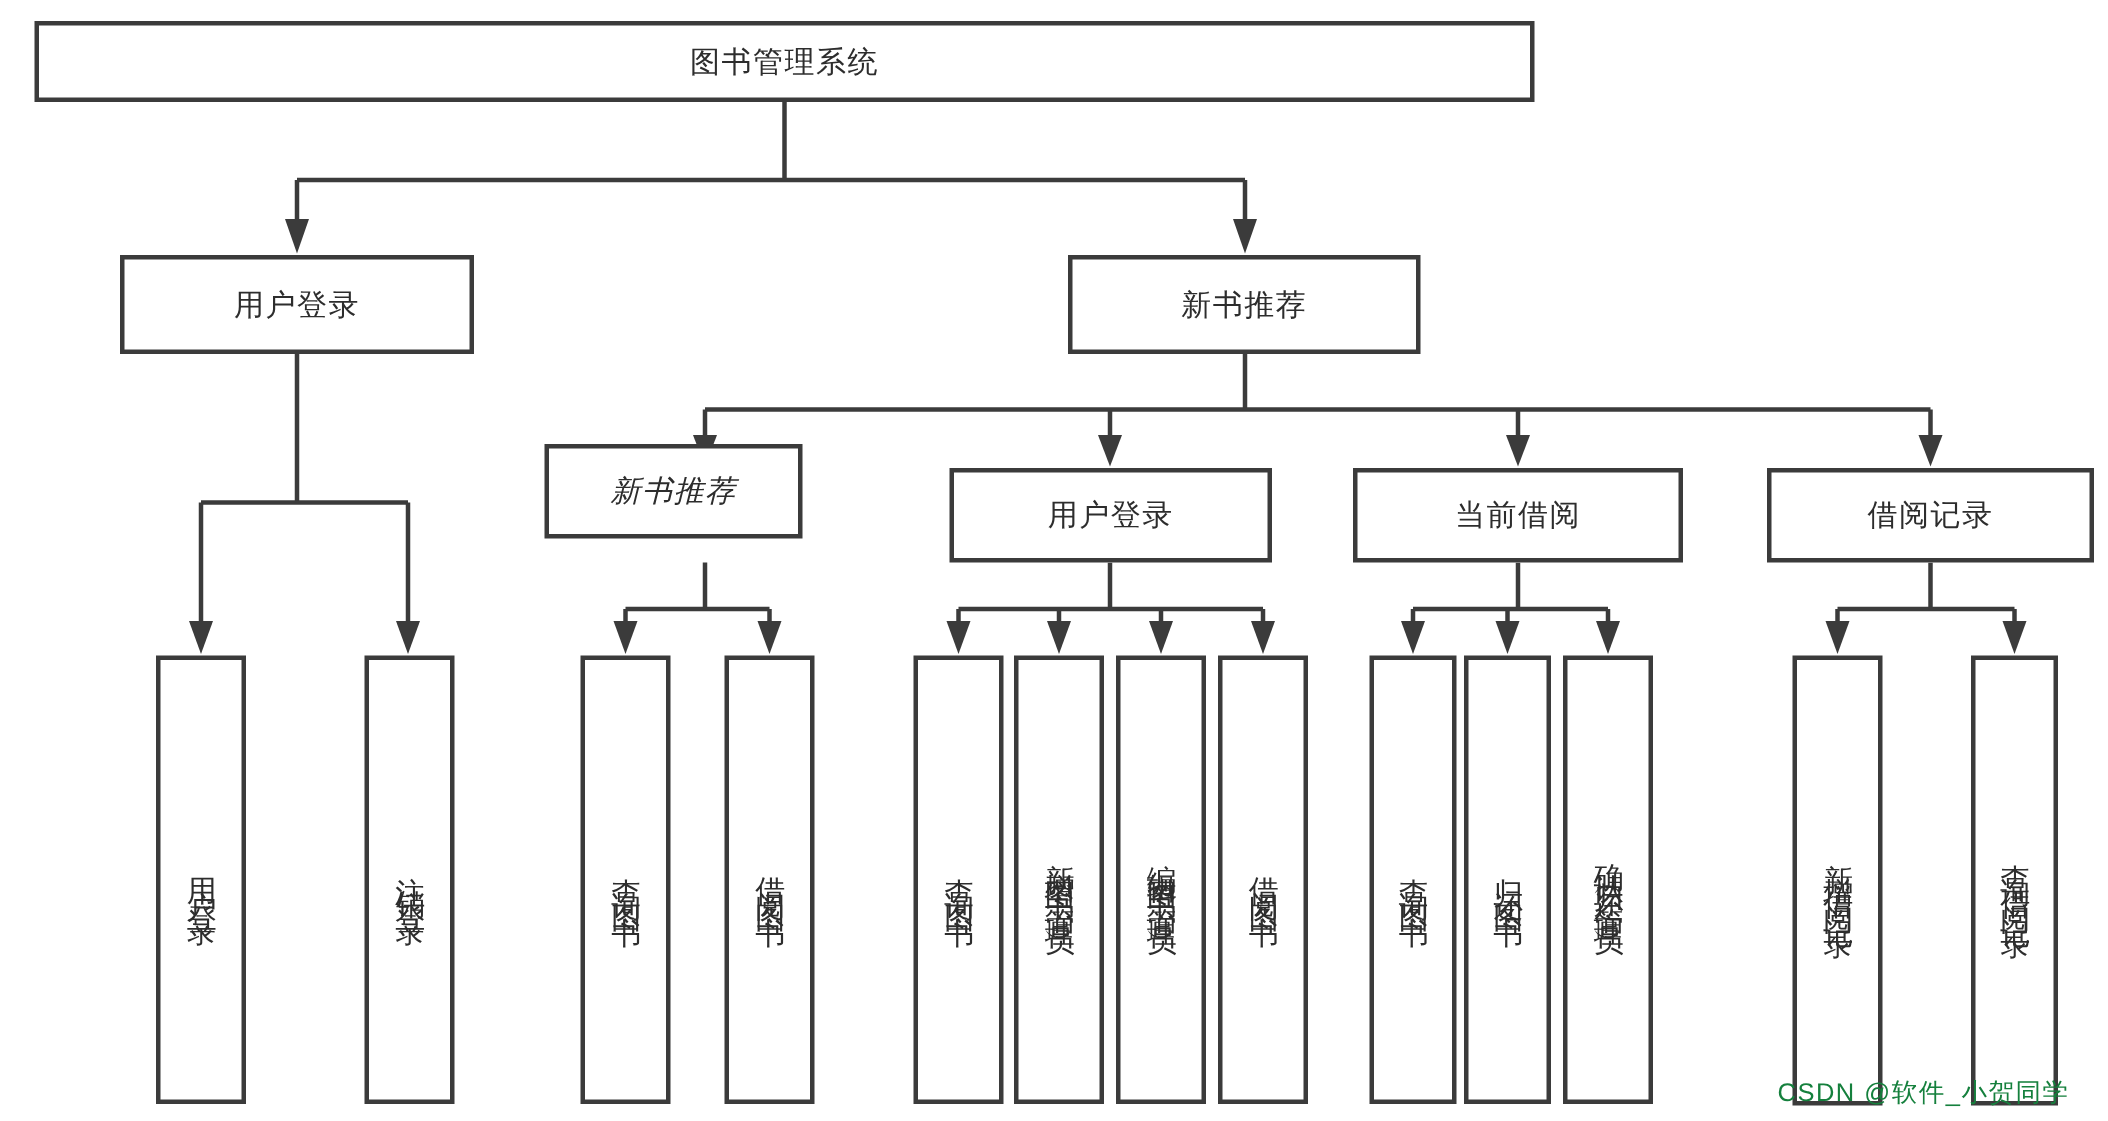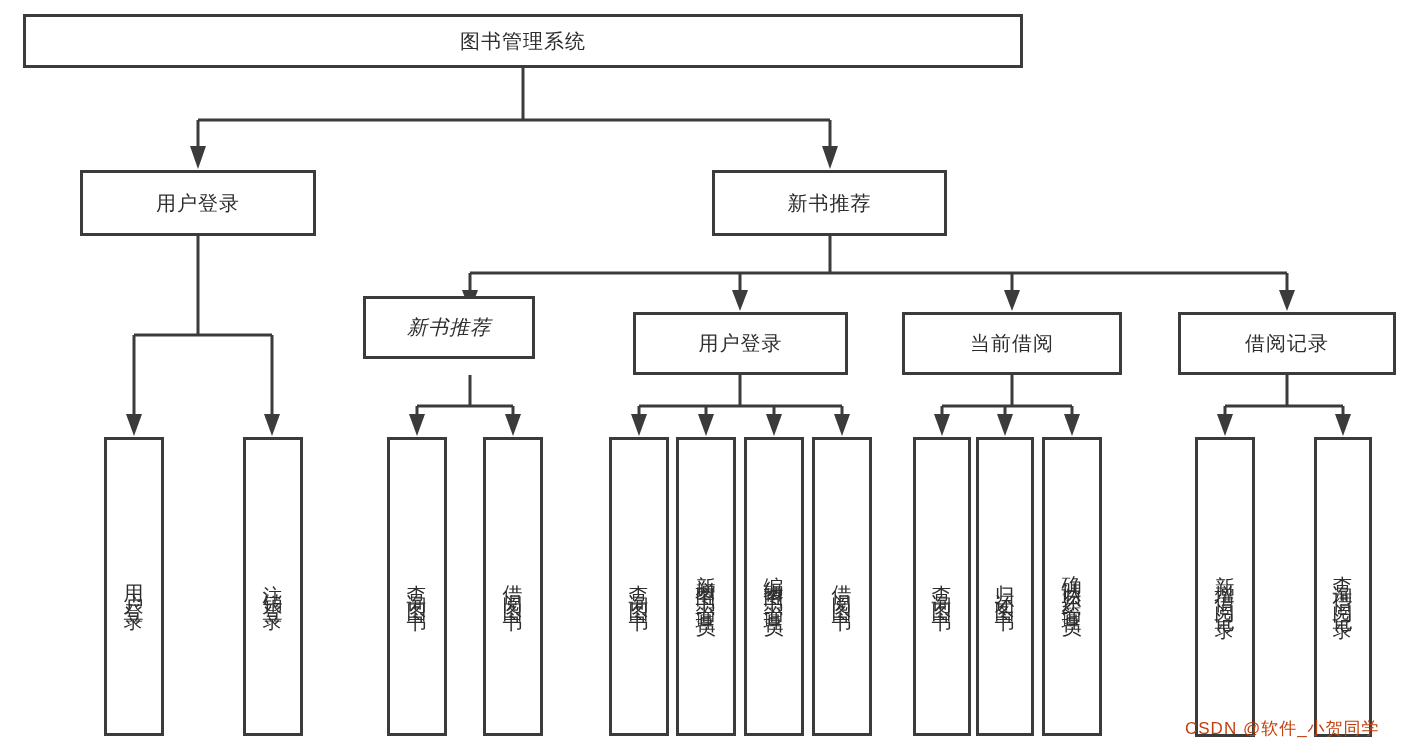--- a/index.html
+++ b/index.html
@@ -73,21 +73,21 @@
   .n-c0    { left: 913px; top: 437px; width: 58px; height: 299px; }
   .n-c1    { left: 976px; top: 437px; width: 58px; height: 299px; }
   .n-c2    { left: 1042px;top: 437px; width: 60px; height: 299px; }
   .n-d0    { left: 1195px;top: 437px; width: 60px; height: 300px; }
   .n-d1    { left: 1314px;top: 437px; width: 58px; height: 300px; }
   #watermark {
     position: absolute;
     left: 1185px;
     top: 717px;
     font-size: 17px;
-    color: #c2410c;
+    color: #15803d;
     letter-spacing: 1px;
     white-space: nowrap;
   }
 </style>
 </head>
 <body>
 
 <div id="stage">
 
   <svg id="connectors" viewBox="0 0 1405 747" xmlns="http://www.w3.org/2000/svg">

